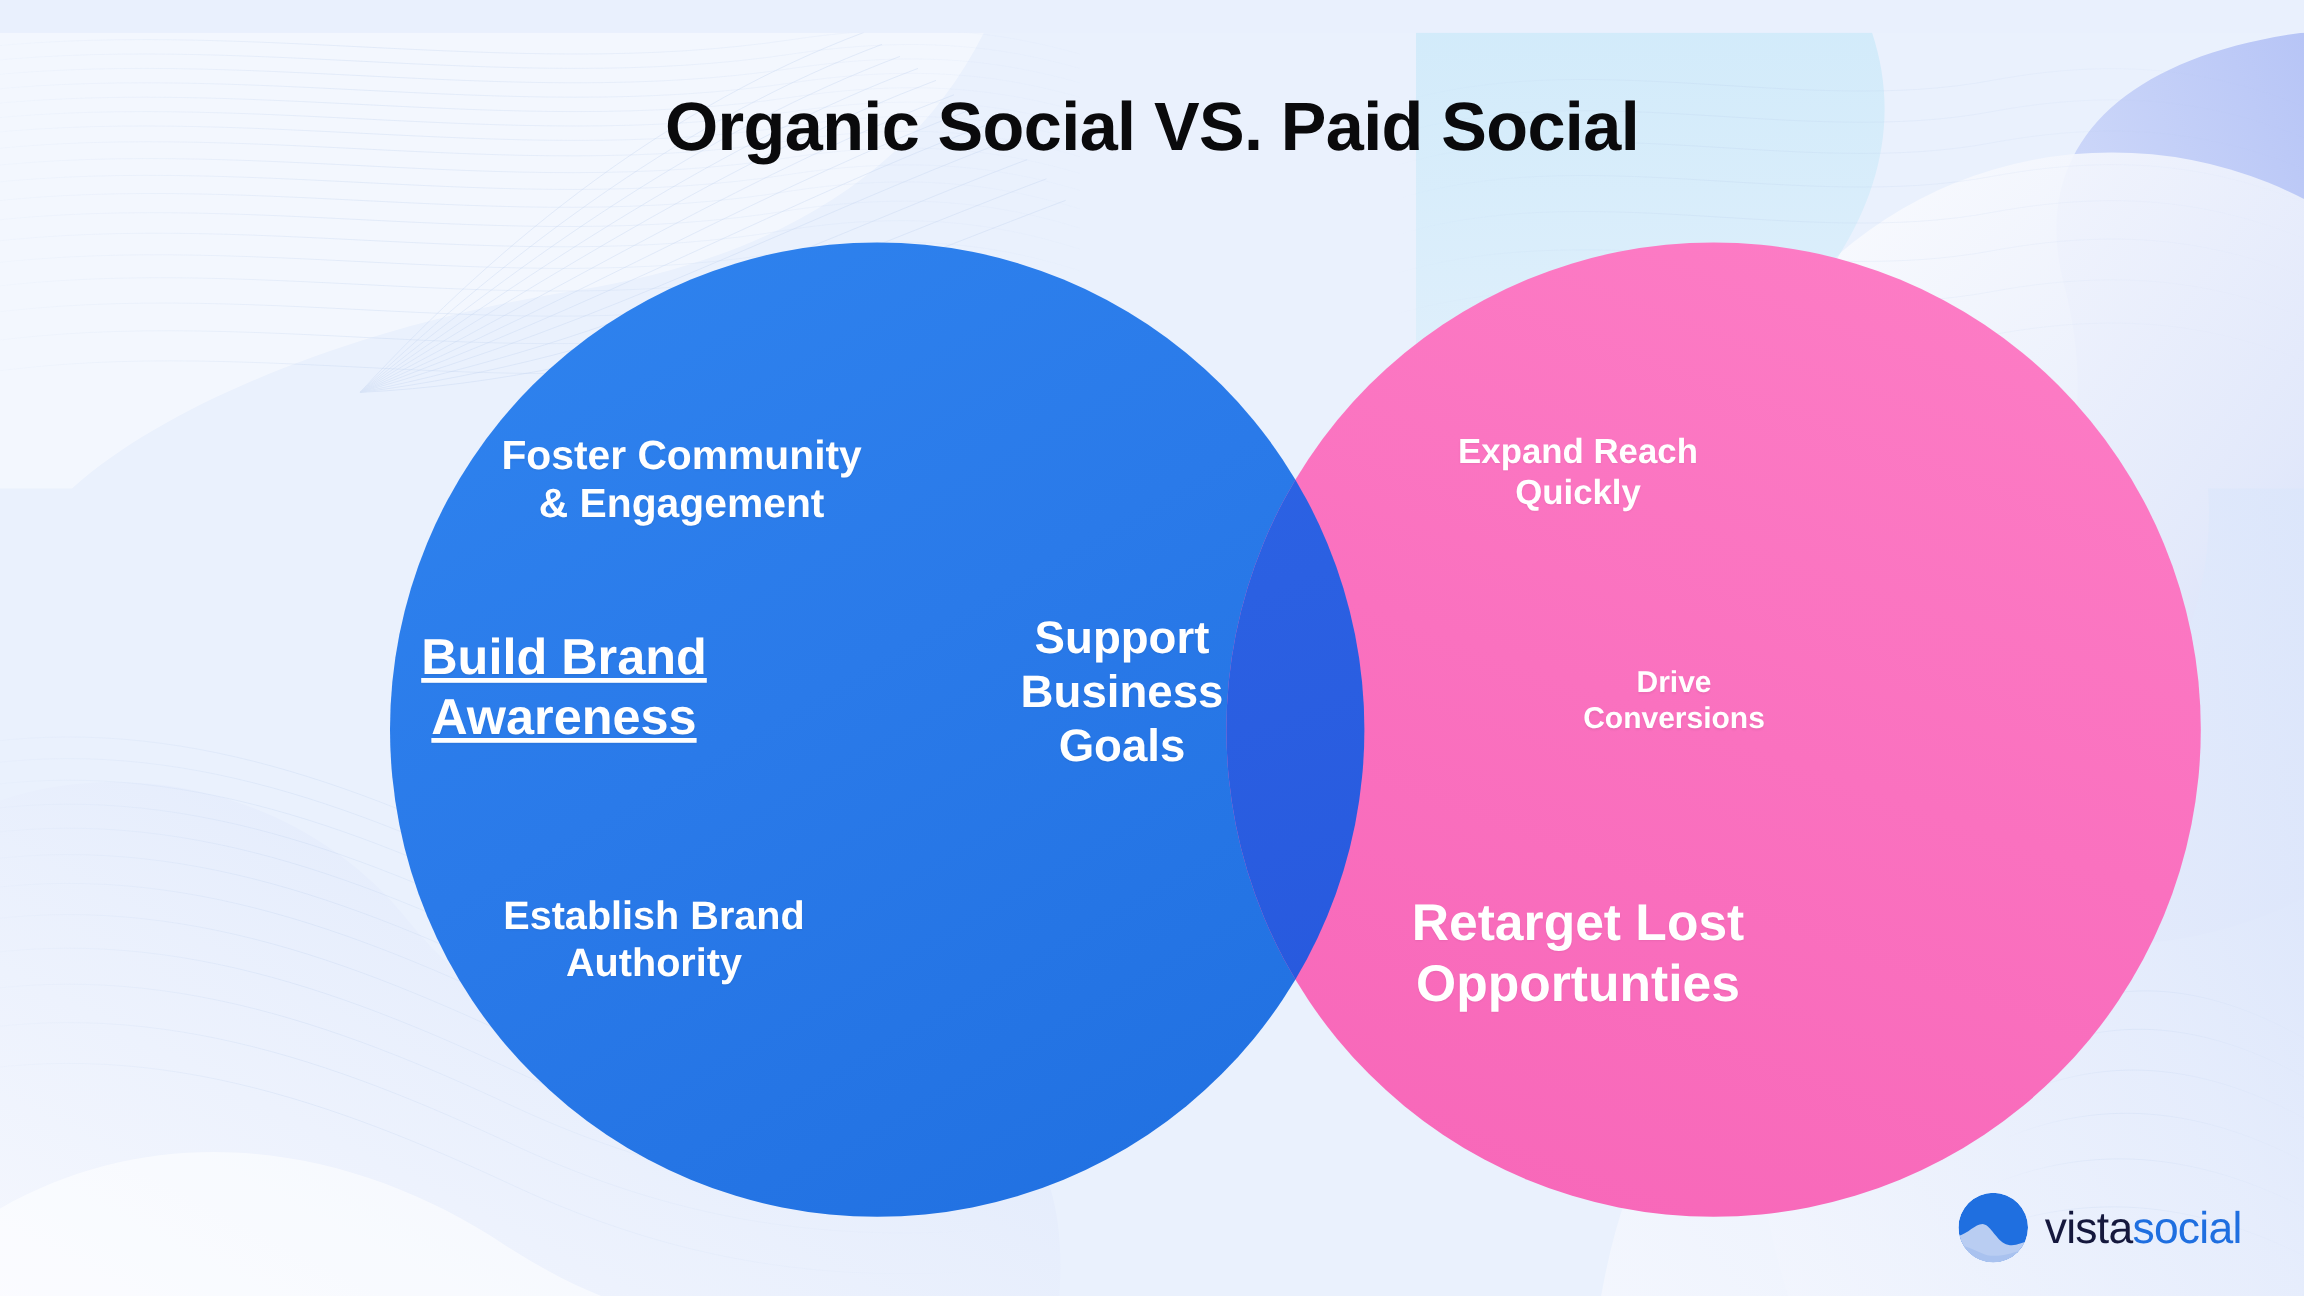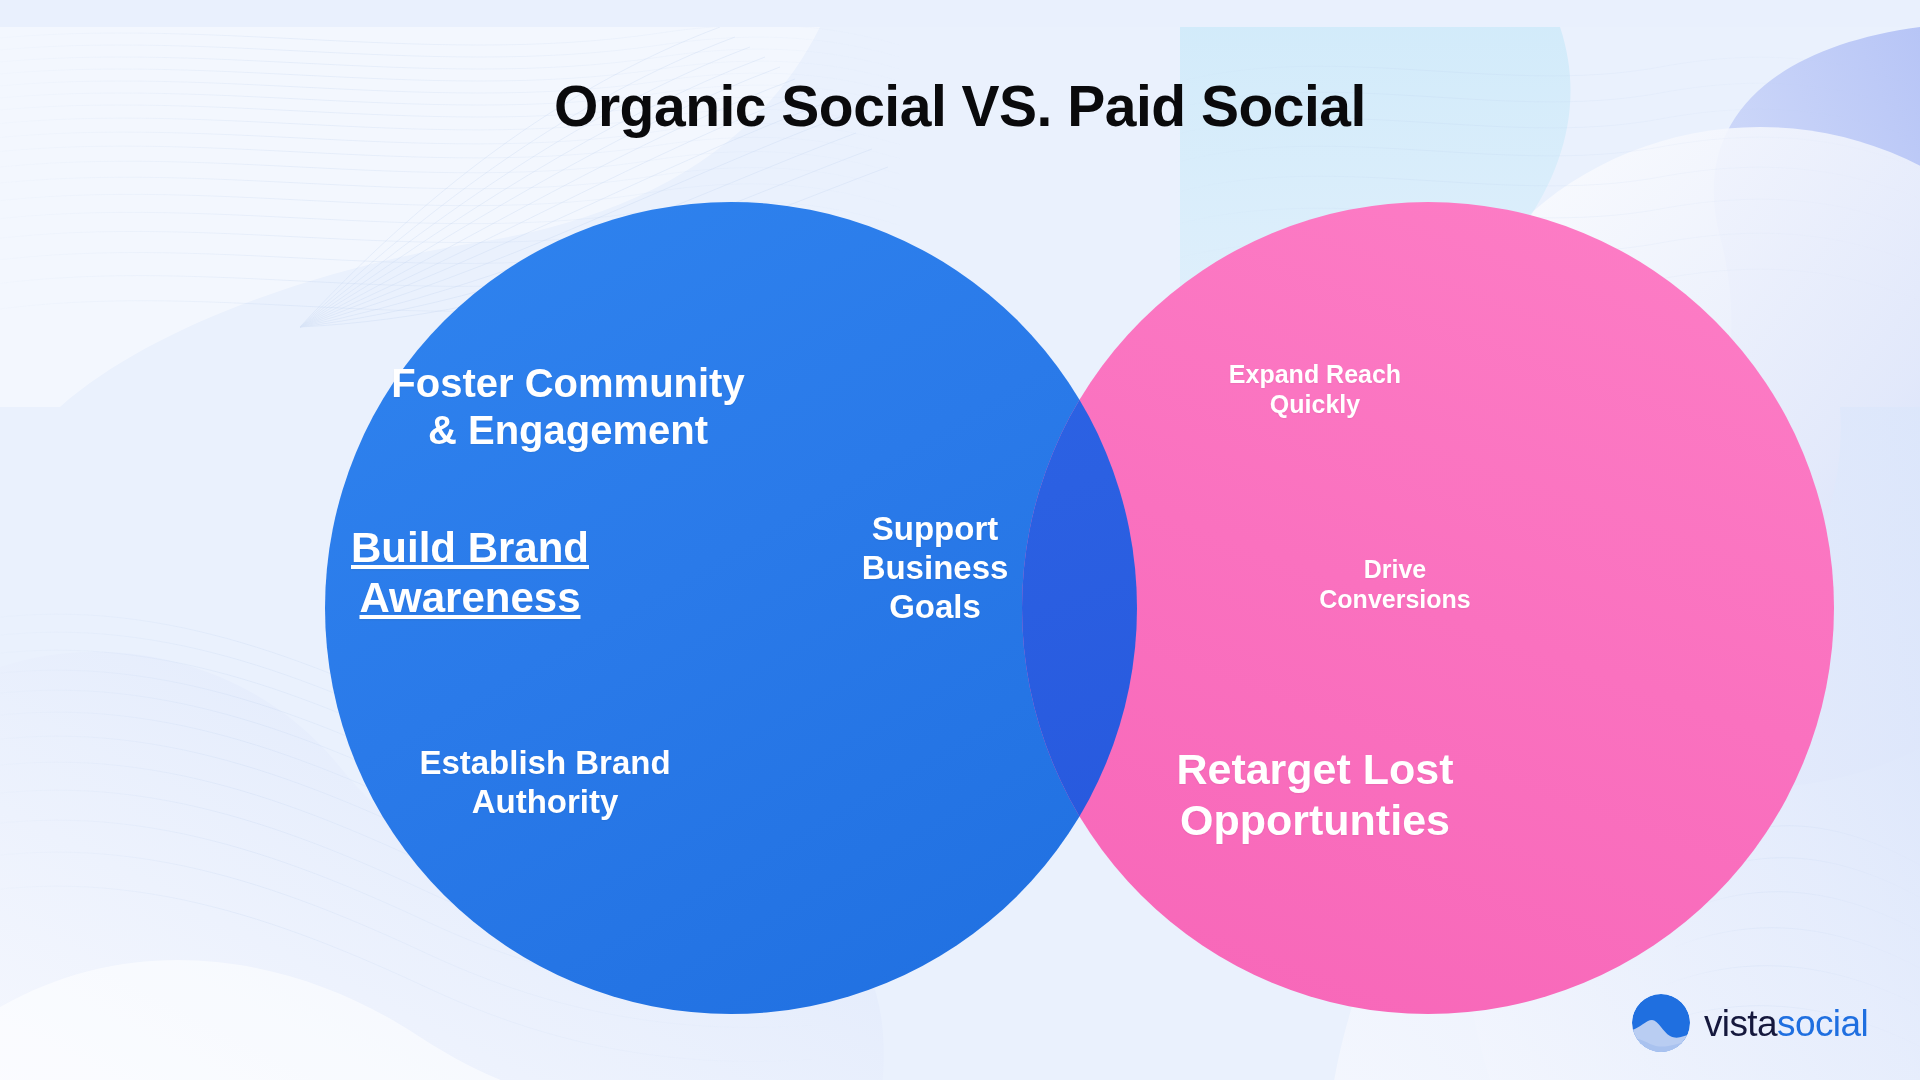--- a/index.html
+++ b/index.html
@@ -89,27 +89,27 @@
   .vtext {
     position: absolute;
     color: #ffffff;
     font-weight: 700;
     text-align: center;
     line-height: 1.18;
     z-index: 30;
     text-shadow: 0 1px 2px rgba(0,0,0,0.06);
     white-space: pre-line;
   }
-  .t-foster   { left: 368px;  top: 333px;  width: 400px;  font-size: 40px; }
+  .t-foster   { left: 368px;  top: 333px;  width: 400px;  font-size: 34px; }
   .t-build    { left: 305px;  top: 496px;  width: 330px;  font-size: 42px; text-decoration: underline; }
   .t-establish{ left: 345px;  top: 717px;  width: 400px;  font-size: 33px; }
 
-  .t-support  { left: 810px;  top: 483px;  width: 250px;  font-size: 33px; }
-
-  .t-expand   { left: 1135px; top: 333px;  width: 360px;  font-size: 25px; }
+  .t-support  { left: 810px;  top: 483px;  width: 250px;  font-size: 38px; }
+
+  .t-expand   { left: 1135px; top: 333px;  width: 360px;  font-size: 29px; }
   .t-drive    { left: 1215px; top: 528px;  width: 360px;  font-size: 25px; }
   .t-retarget { left: 1135px; top: 717px;  width: 360px;  font-size: 43px; }
 
   
   .logo {
     position: absolute;
     right: 52px;
     bottom: 55px;
     display: flex;
     align-items: center;

